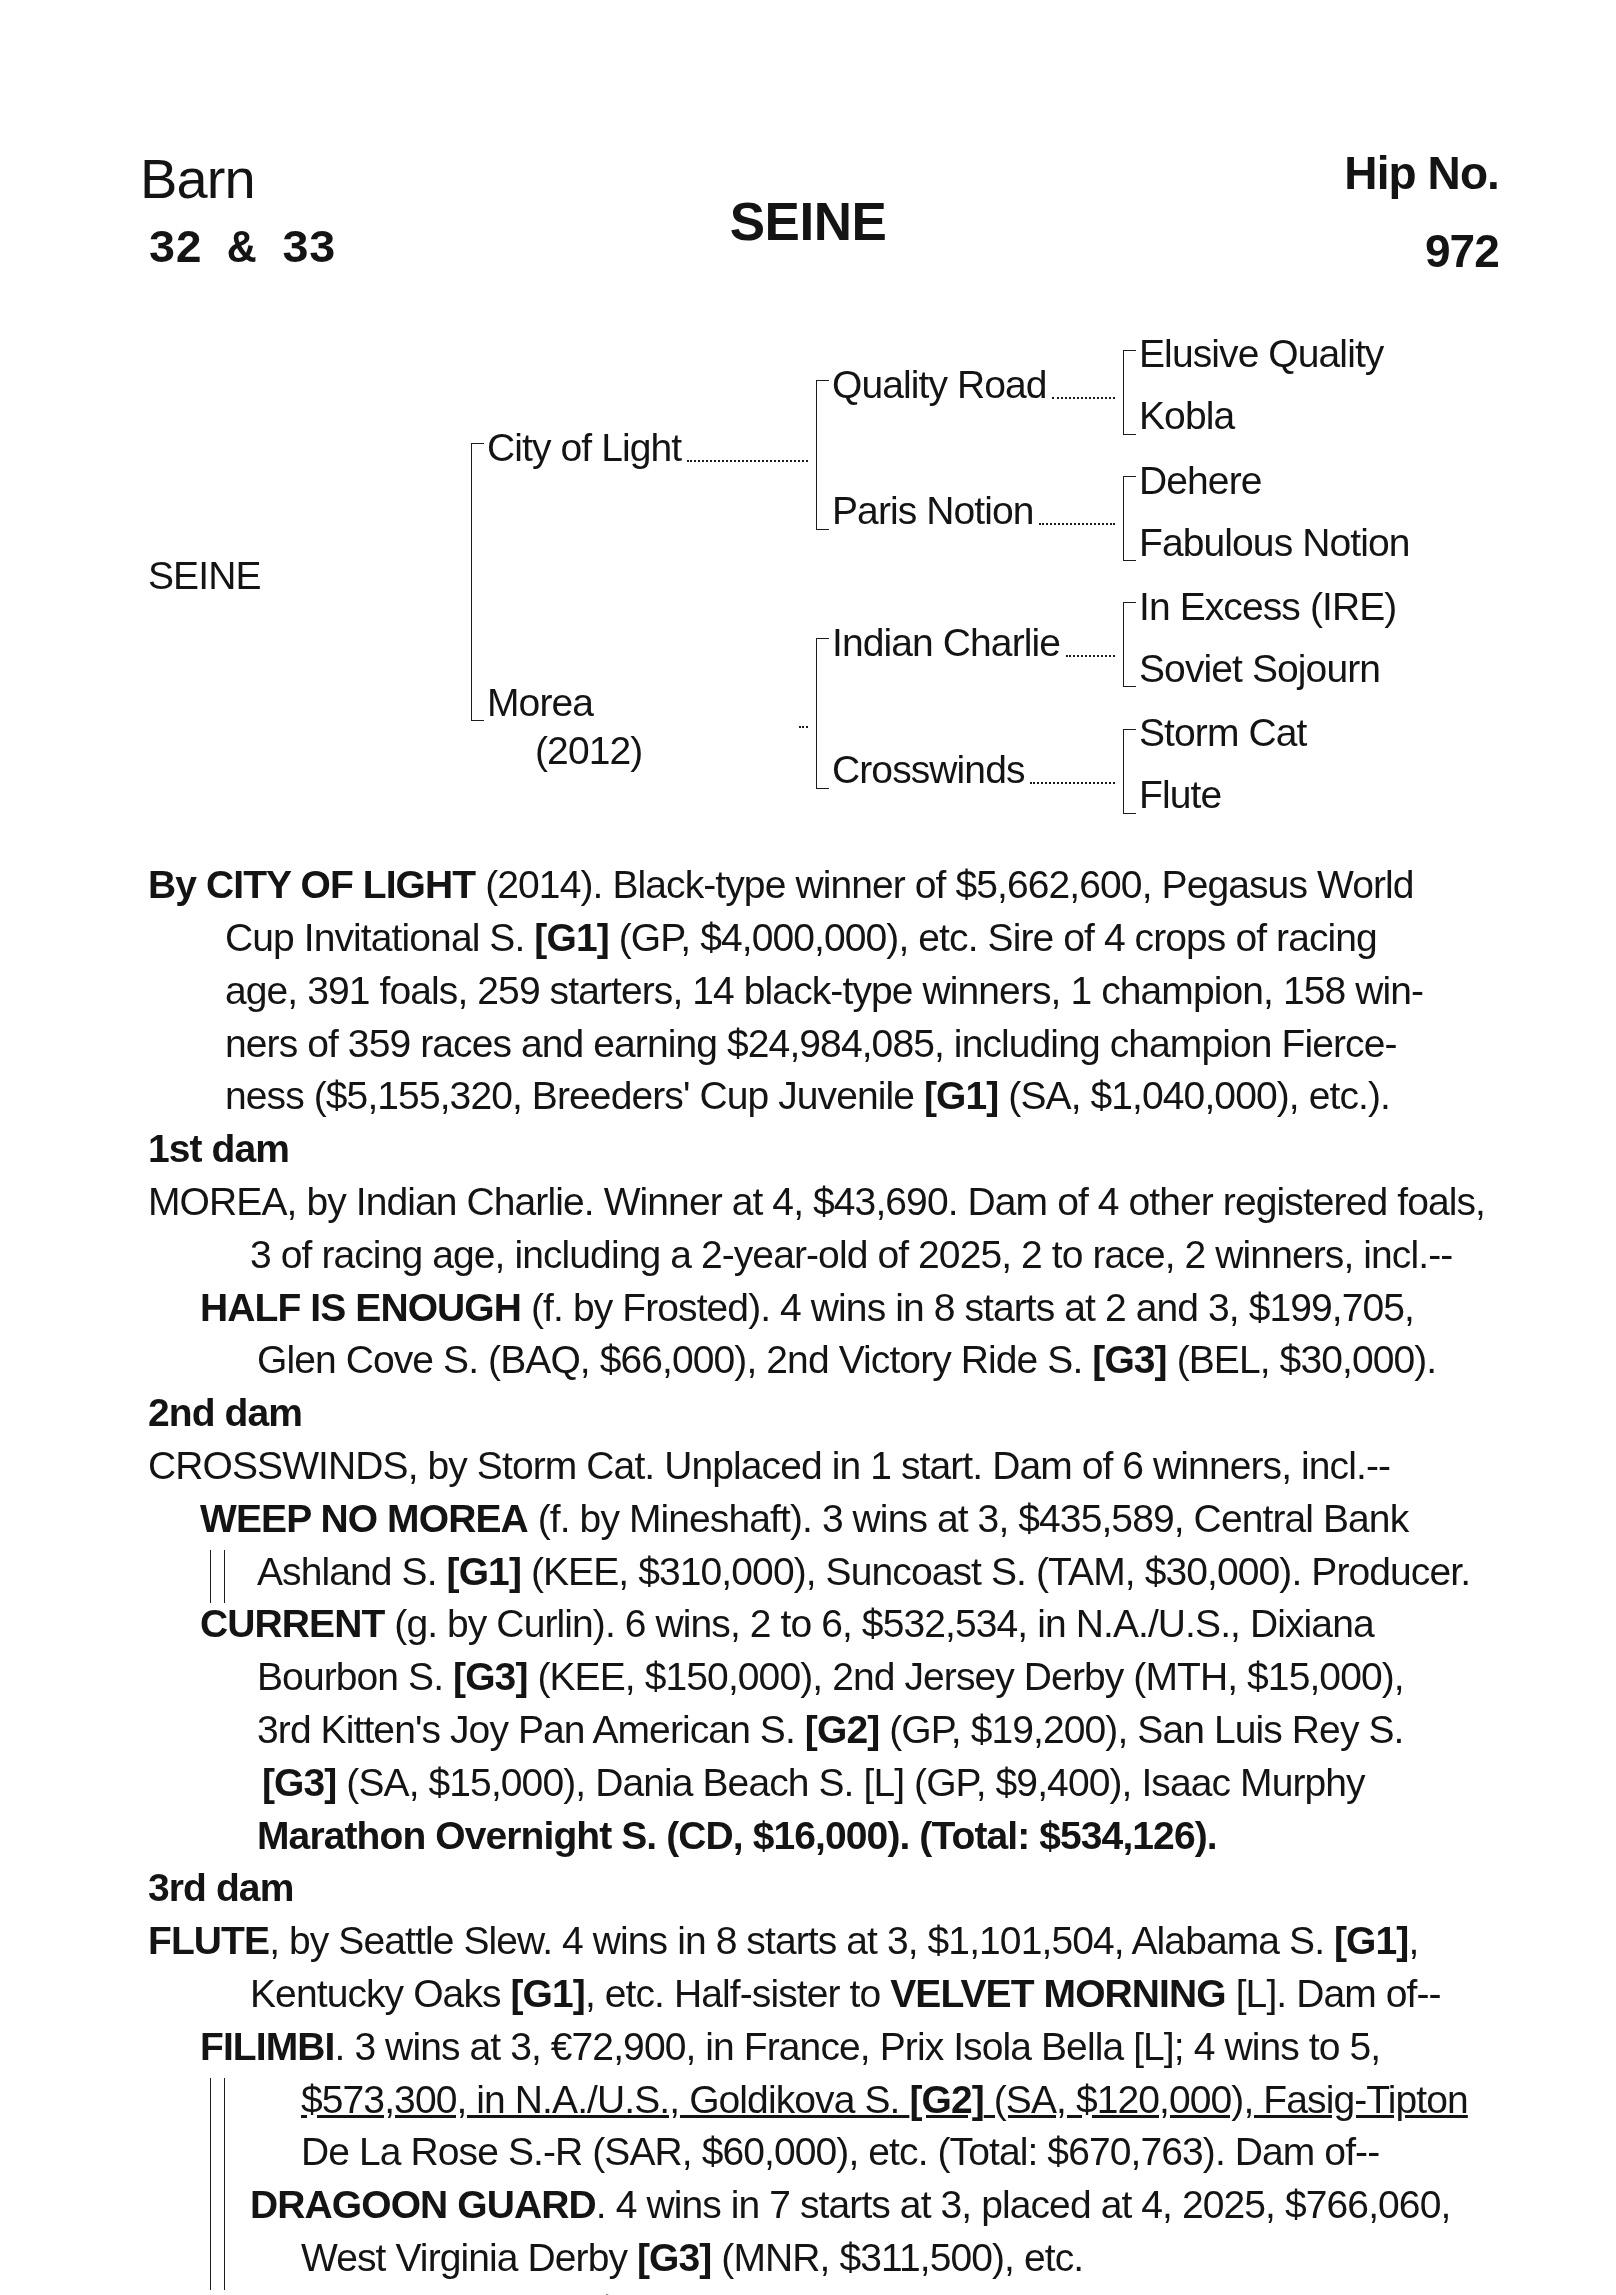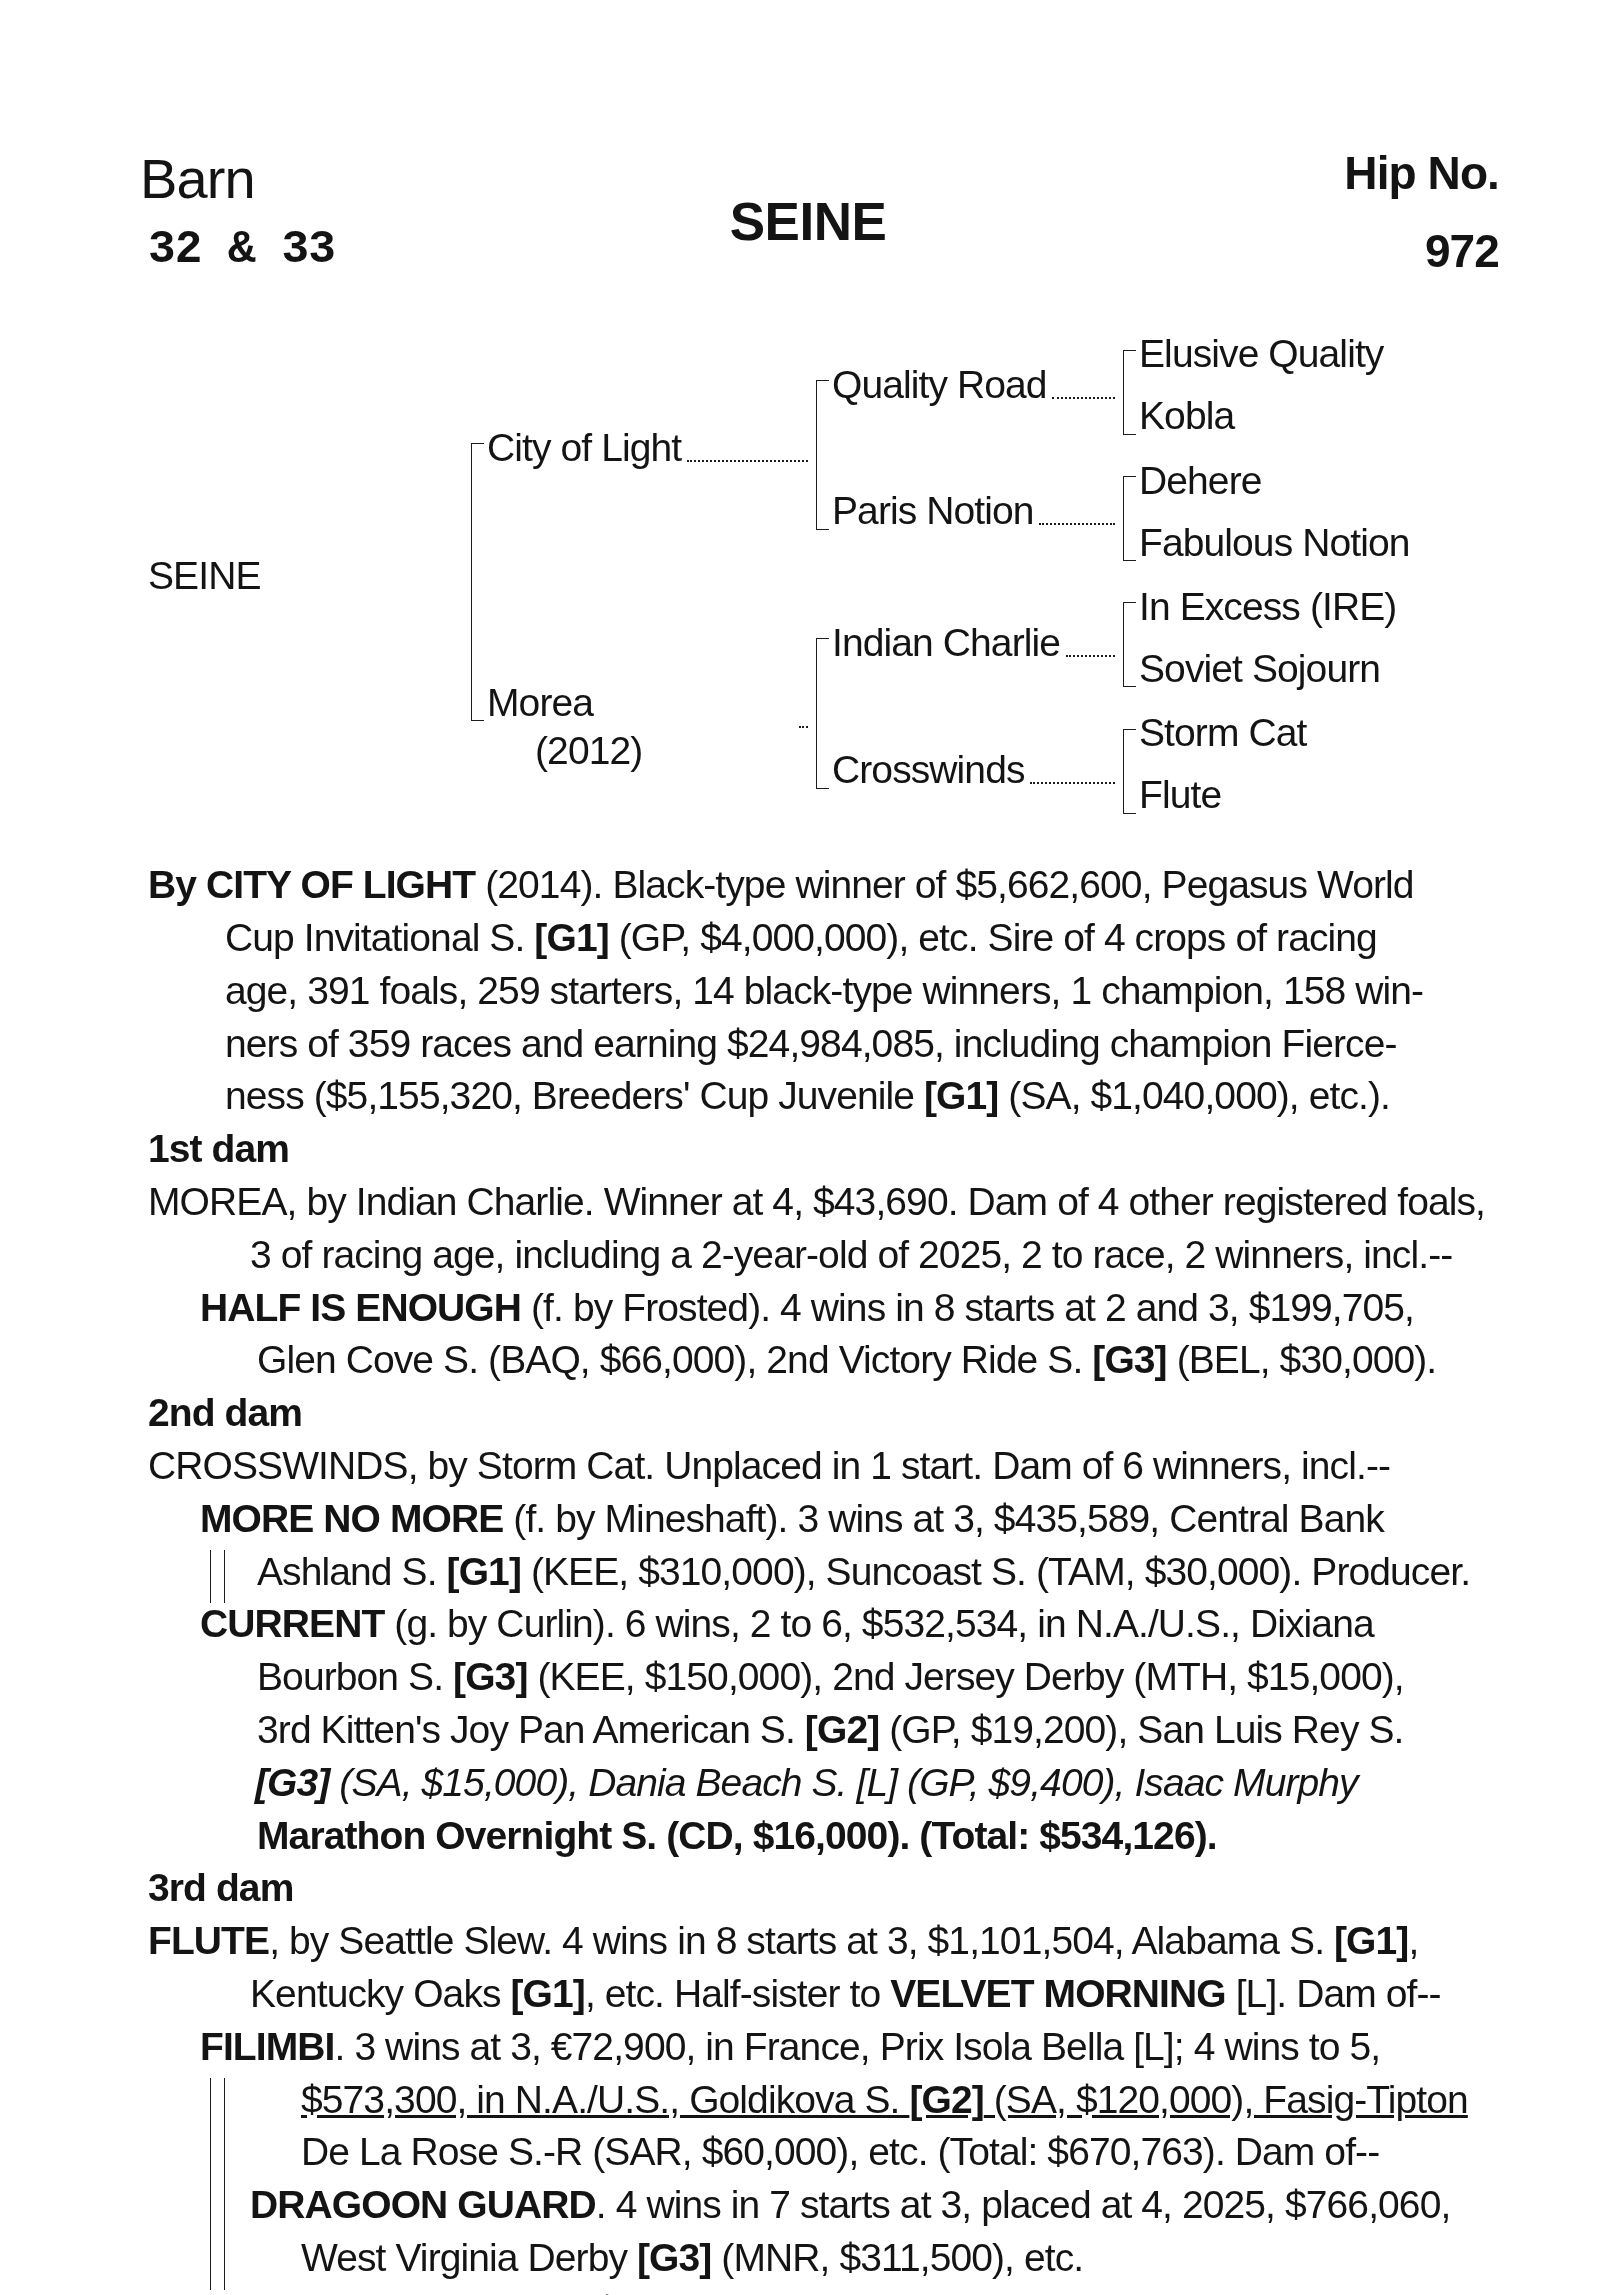--- a/index.html
+++ b/index.html
@@ -90,28 +90,28 @@
       <div class="bline" style="left: 225px; top: 968px;"><span>age, 391 foals, 259 starters, 14 black-type winners, 1 champion, 158 win-</span></div>
       <div class="bline" style="left: 225px; top: 1021px;"><span>ners of 359 races and earning $24,984,085, including champion Fierce-</span></div>
       <div class="bline" style="left: 225px; top: 1073px;"><span>ness ($5,155,320, Breeders' Cup Juvenile </span><span class="bold">[G1]</span><span> (SA, $1,040,000), etc.).</span></div>
       <div class="bline" style="left: 148px; top: 1126px;"><span class="bold">1st dam</span></div>
       <div class="bline" style="left: 148px; top: 1179px;"><span>MOREA, by Indian Charlie. Winner at 4, $43,690. Dam of 4 other registered foals,</span></div>
       <div class="bline" style="left: 250px; top: 1232px;"><span>3 of racing age, including a 2-year-old of 2025, 2 to race, 2 winners, incl.--</span></div>
       <div class="bline" style="left: 200px; top: 1285px;"><span class="bold">HALF IS ENOUGH</span><span> (f. by Frosted). 4 wins in 8 starts at 2 and 3, $199,705,</span></div>
       <div class="bline" style="left: 257px; top: 1337px;"><span>Glen Cove S. (BAQ, $66,000), 2nd Victory Ride S. </span><span class="bold">[G3]</span><span> (BEL, $30,000).</span></div>
       <div class="bline" style="left: 148px; top: 1390px;"><span class="bold">2nd dam</span></div>
       <div class="bline" style="left: 148px; top: 1443px;"><span>CROSSWINDS, by Storm Cat. Unplaced in 1 start. Dam of 6 winners, incl.--</span></div>
-      <div class="bline" style="left: 200px; top: 1496px;"><span class="bold">MORE NO MORE</span><span> (f. by Mineshaft). 3 wins at 3, $435,589, Central Bank</span></div>
+      <div class="bline" style="left: 200px; top: 1496px;"><span class="bold">WEEP NO MOREA</span><span> (f. by Mineshaft). 3 wins at 3, $435,589, Central Bank</span></div>
       <div class="bline" style="left: 257px; top: 1549px;"><span>Ashland S. </span><span class="bold">[G1]</span><span> (KEE, $310,000), Suncoast S. (TAM, $30,000). Producer.</span></div>
       <div class="vrule" style="left: 210px; top: 1550px; height: 53px;"></div>
       <div class="vrule" style="left: 224px; top: 1550px; height: 53px;"></div>
       <div class="bline" style="left: 200px; top: 1601px;"><span class="bold">CURRENT</span><span> (g. by Curlin). 6 wins, 2 to 6, $532,534, in N.A./U.S., Dixiana</span></div>
       <div class="bline" style="left: 257px; top: 1654px;"><span>Bourbon S. </span><span class="bold">[G3]</span><span> (KEE, $150,000), 2nd Jersey Derby (MTH, $15,000),</span></div>
       <div class="bline" style="left: 257px; top: 1707px;"><span>3rd Kitten's Joy Pan American S. </span><span class="bold">[G2]</span><span> (GP, $19,200), San Luis Rey S.</span></div>
-      <div class="bline" style="left: 255px; top: 1760px; font-style: italic;"><span class="bold">[G3]</span><span> (SA, $15,000), Dania Beach S. [L] (GP, $9,400), Isaac Murphy</span></div>
+      <div class="bline" style="left: 262px; top: 1760px;"><span class="bold">[G3]</span><span> (SA, $15,000), Dania Beach S. [L] (GP, $9,400), Isaac Murphy</span></div>
       <div class="bline" style="left: 257px; top: 1813px; font-weight: bold;"><span>Marathon Overnight S. (CD, $16,000). (Total: $534,126).</span></div>
       <div class="bline" style="left: 148px; top: 1865px;"><span class="bold">3rd dam</span></div>
       <div class="bline" style="left: 148px; top: 1918px;"><span class="bold">FLUTE</span><span>, by Seattle Slew. 4 wins in 8 starts at 3, $1,101,504, Alabama S. </span><span class="bold">[G1]</span><span>,</span></div>
       <div class="bline" style="left: 250px; top: 1971px;"><span>Kentucky Oaks </span><span class="bold">[G1]</span><span>, etc. Half-sister to </span><span class="bold">VELVET MORNING</span><span> [L]. Dam of--</span></div>
       <div class="bline" style="left: 200px; top: 2024px;"><span class="bold">FILIMBI</span><span>. 3 wins at 3, €72,900, in France, Prix Isola Bella [L]; 4 wins to 5,</span></div>
       <div class="bline" style="left: 301px; top: 2077px; text-decoration: underline;"><span>$573,300, in N.A./U.S., Goldikova S. </span><span class="bold">[G2]</span><span> (SA, $120,000), Fasig-Tipton</span></div>
       <div class="vrule" style="left: 210px; top: 2078px; height: 53px;"></div>
       <div class="vrule" style="left: 224px; top: 2078px; height: 53px;"></div>
       <div class="bline" style="left: 301px; top: 2129px;"><span>De La Rose S.-R (SAR, $60,000), etc. (Total: $670,763). Dam of--</span></div>
       <div class="vrule" style="left: 210px; top: 2131px; height: 53px;"></div>

